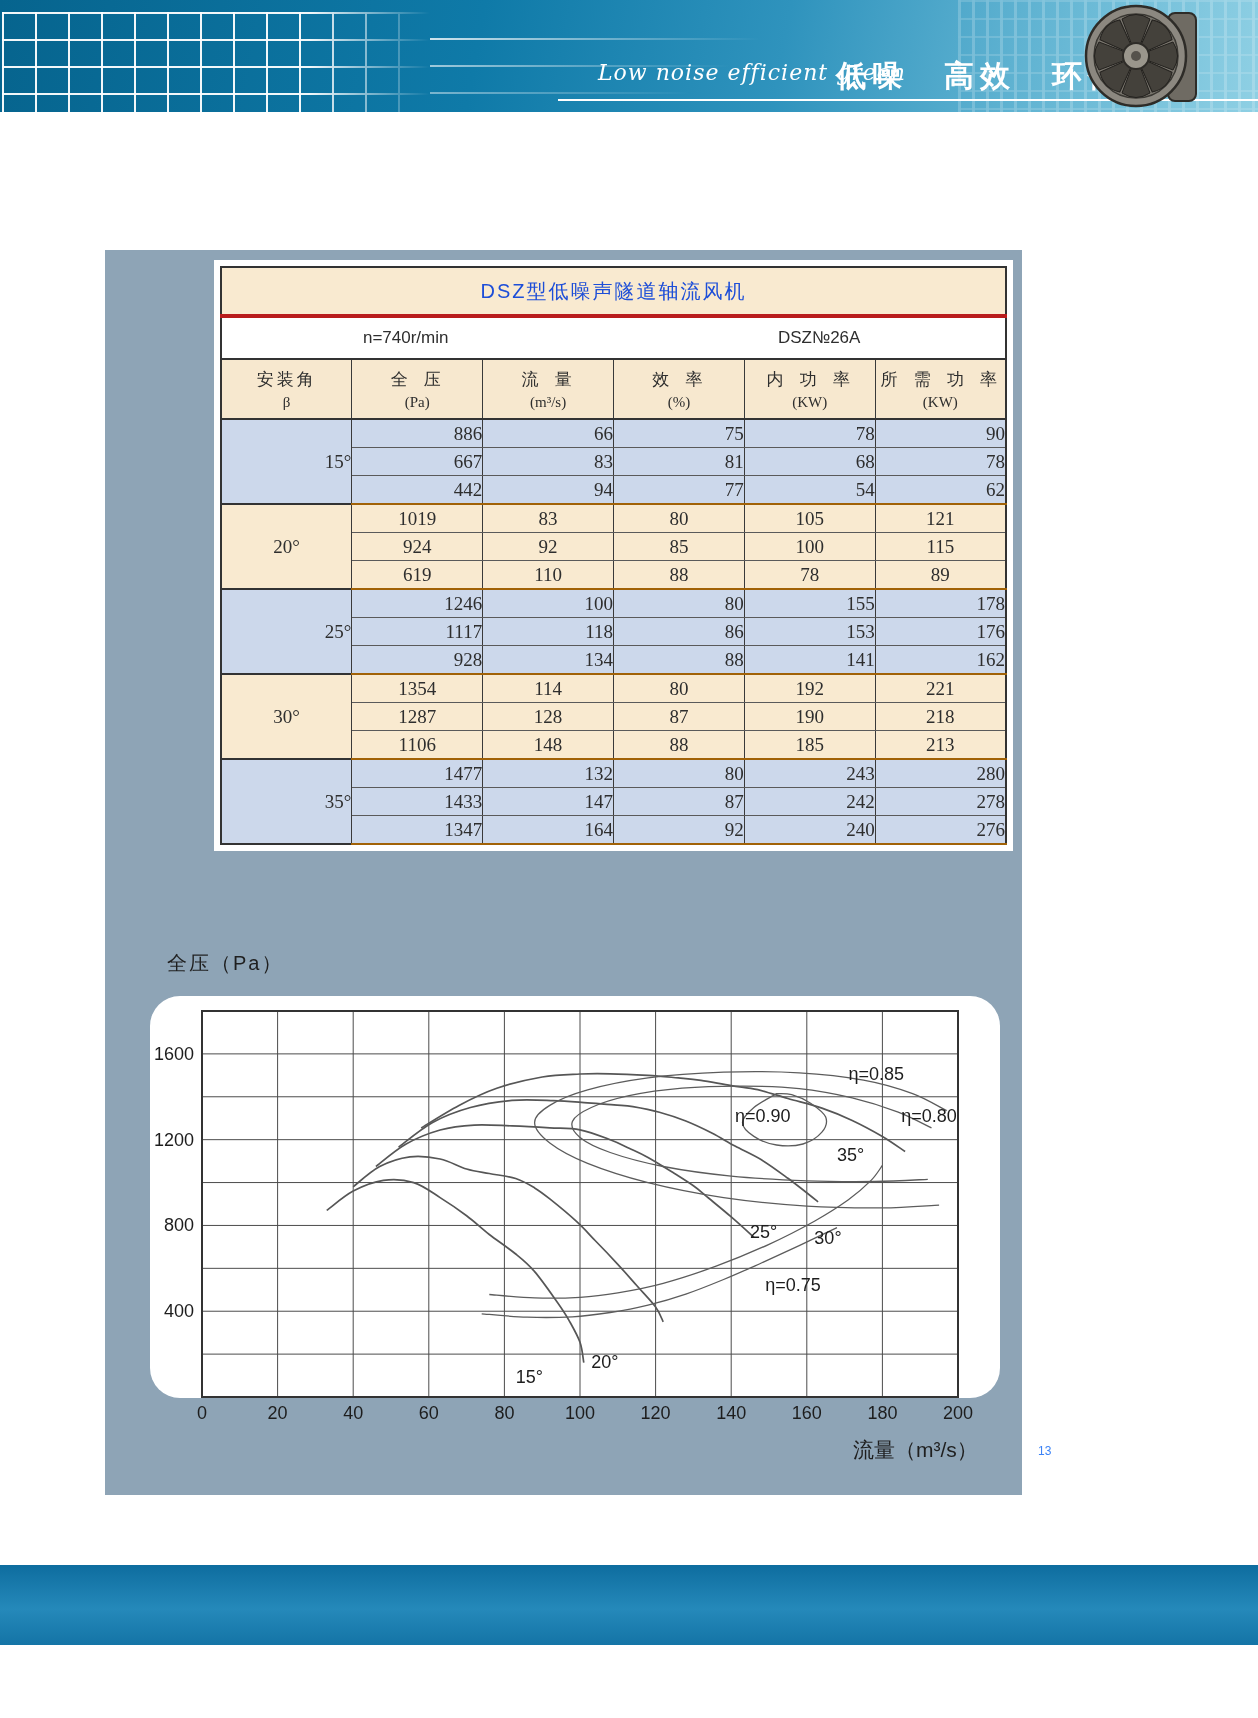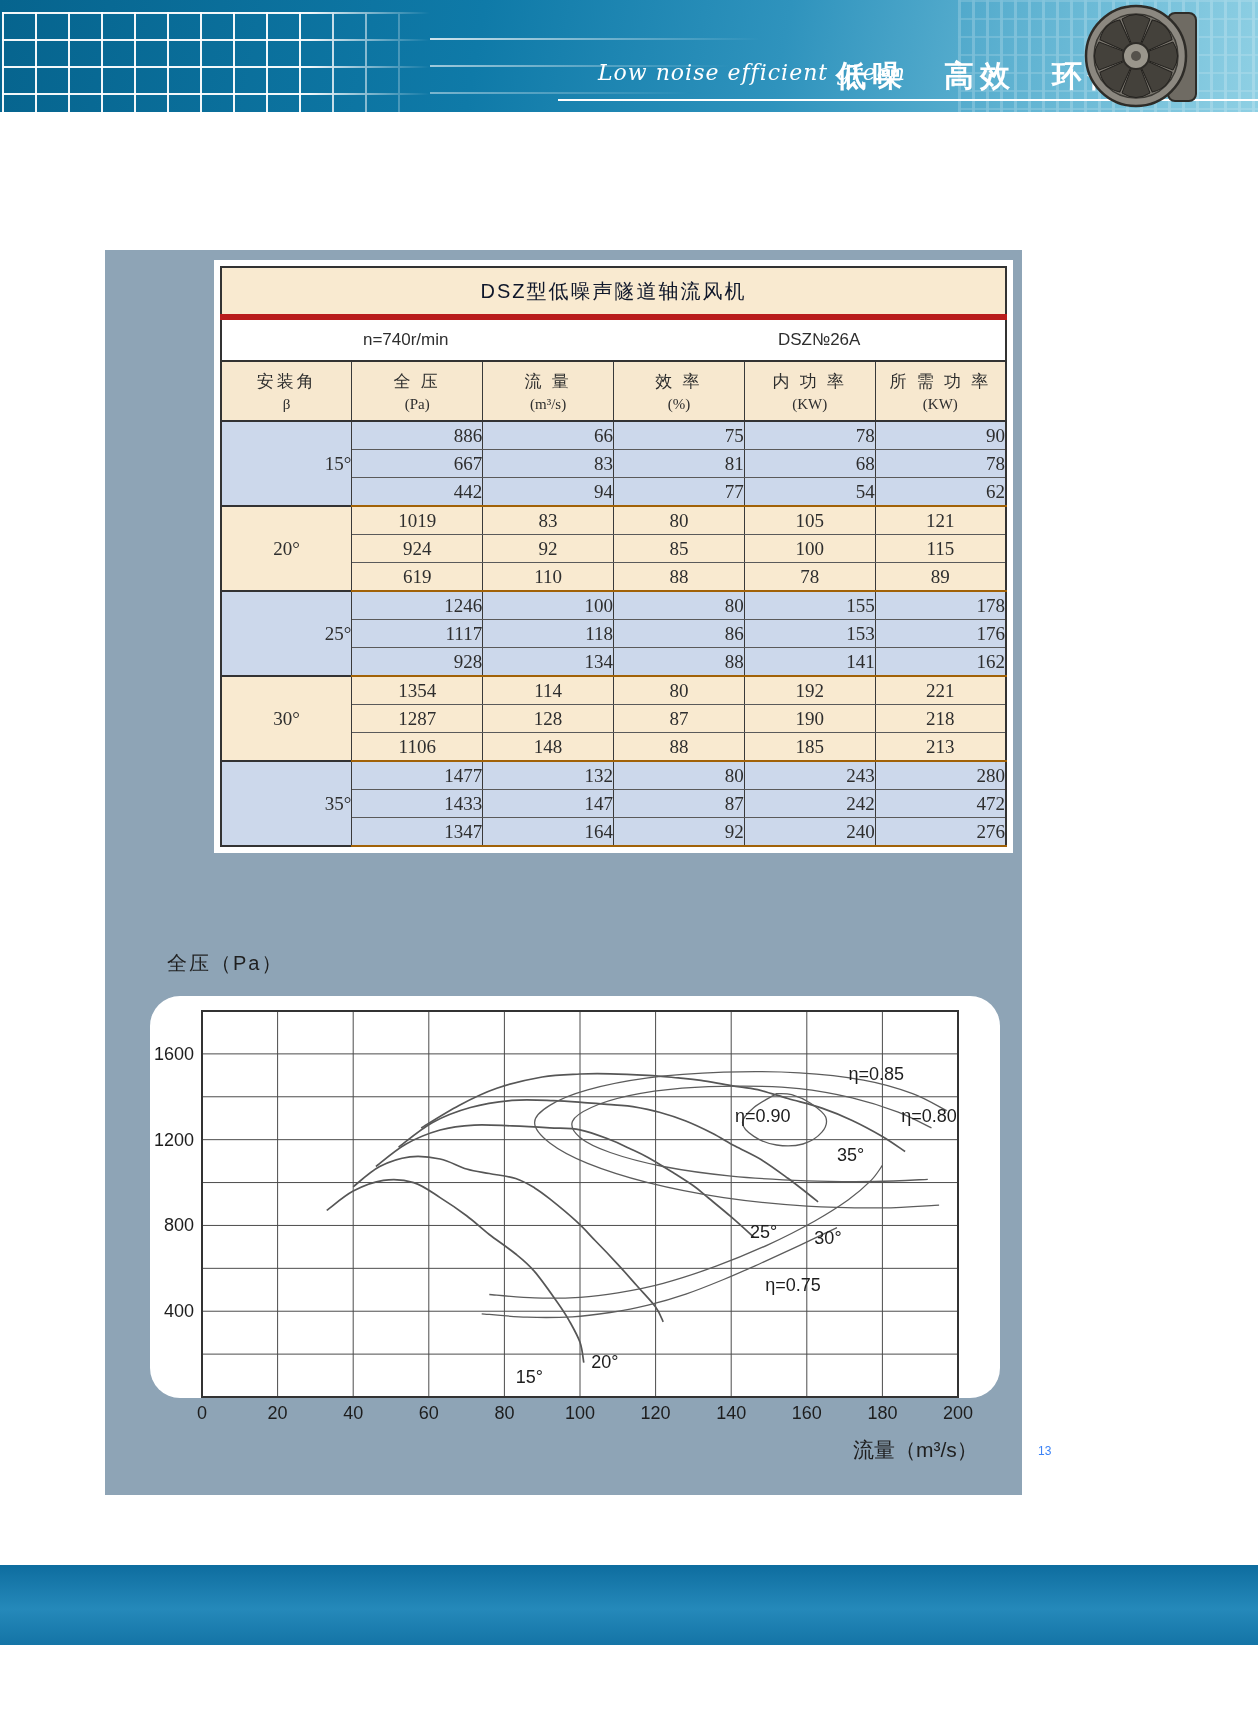--- a/index.html
+++ b/index.html
@@ -31,28 +31,28 @@
   .hdr-underline{position:absolute;left:558px;top:99px;width:700px;height:2px;background:#fff;}
   .fan-img{position:absolute;left:1072px;top:3px;width:130px;height:106px;}
 
   
   .panel{position:absolute;left:105px;top:250px;width:917px;height:1245px;background:#8ea4b6;}
 
   
   .table-frame{position:absolute;left:109px;top:10px;background:#fff;padding:6px;}
   table{border-collapse:collapse;width:787px;table-layout:fixed;color:#2e2e2e;}
   td{border:1px solid #3a3a3a;text-align:center;vertical-align:middle;padding:0;}
-  .t-title td{background:#f9ead0;height:46px;font-size:20px;letter-spacing:2px;color:#0f172a;
-    border-bottom:6px solid #b91c1c;}
+  .t-title td{background:#f9ead0;height:46px;font-size:20px;letter-spacing:2px;color:#1d4ed8;
+    border-bottom:4px solid #b91c1c;}
   .t-sub td{background:#fff;height:40px;font-size:17px;border-bottom:2px solid #333;position:relative;}
   .t-sub .speed{position:absolute;left:18%;top:10px;}
   .t-sub .model{position:absolute;left:71%;top:10px;}
   .t-head td{background:#f7e8cf;height:58px;border-bottom:2px solid #333;}
   .col-name{font-size:17px;letter-spacing:3px;display:block;
-    font-family:Liberation Serif, serif;}
+    font-family:Liberation Mono, monospace;}
   .col-unit{font-size:15px;display:block;font-family:"Liberation Serif",serif;margin-top:3px;}
   .d-row td{height:27px;font-size:19px;font-family:"Liberation Serif",serif;
     border-top:1px solid #5a5a5a;border-bottom:1px solid #5a5a5a;}
   .g-blue td{background:#ccd8eb;text-align:right;}
   .g-cream td{background:#f9ead0;}
   .grp-last td{border-bottom:2px solid #a16207;}
   .grp-first td{border-top:2px solid #333;}
   .angle-cell{font-size:19px;font-family:"Liberation Serif",serif;}
   table{border:2px solid #333;}
 
@@ -237,21 +237,21 @@
             <td>132</td>
             <td>80</td>
             <td>243</td>
             <td>280</td>
           </tr>
           <tr class="d-row g-blue">
             <td>1433</td>
             <td>147</td>
             <td>87</td>
             <td>242</td>
-            <td>472</td>
+            <td>278</td>
           </tr>
           <tr class="d-row g-blue grp-last">
             <td>1347</td>
             <td>164</td>
             <td>92</td>
             <td>240</td>
             <td>276</td>
           </tr>
         </tbody>
     </table>

